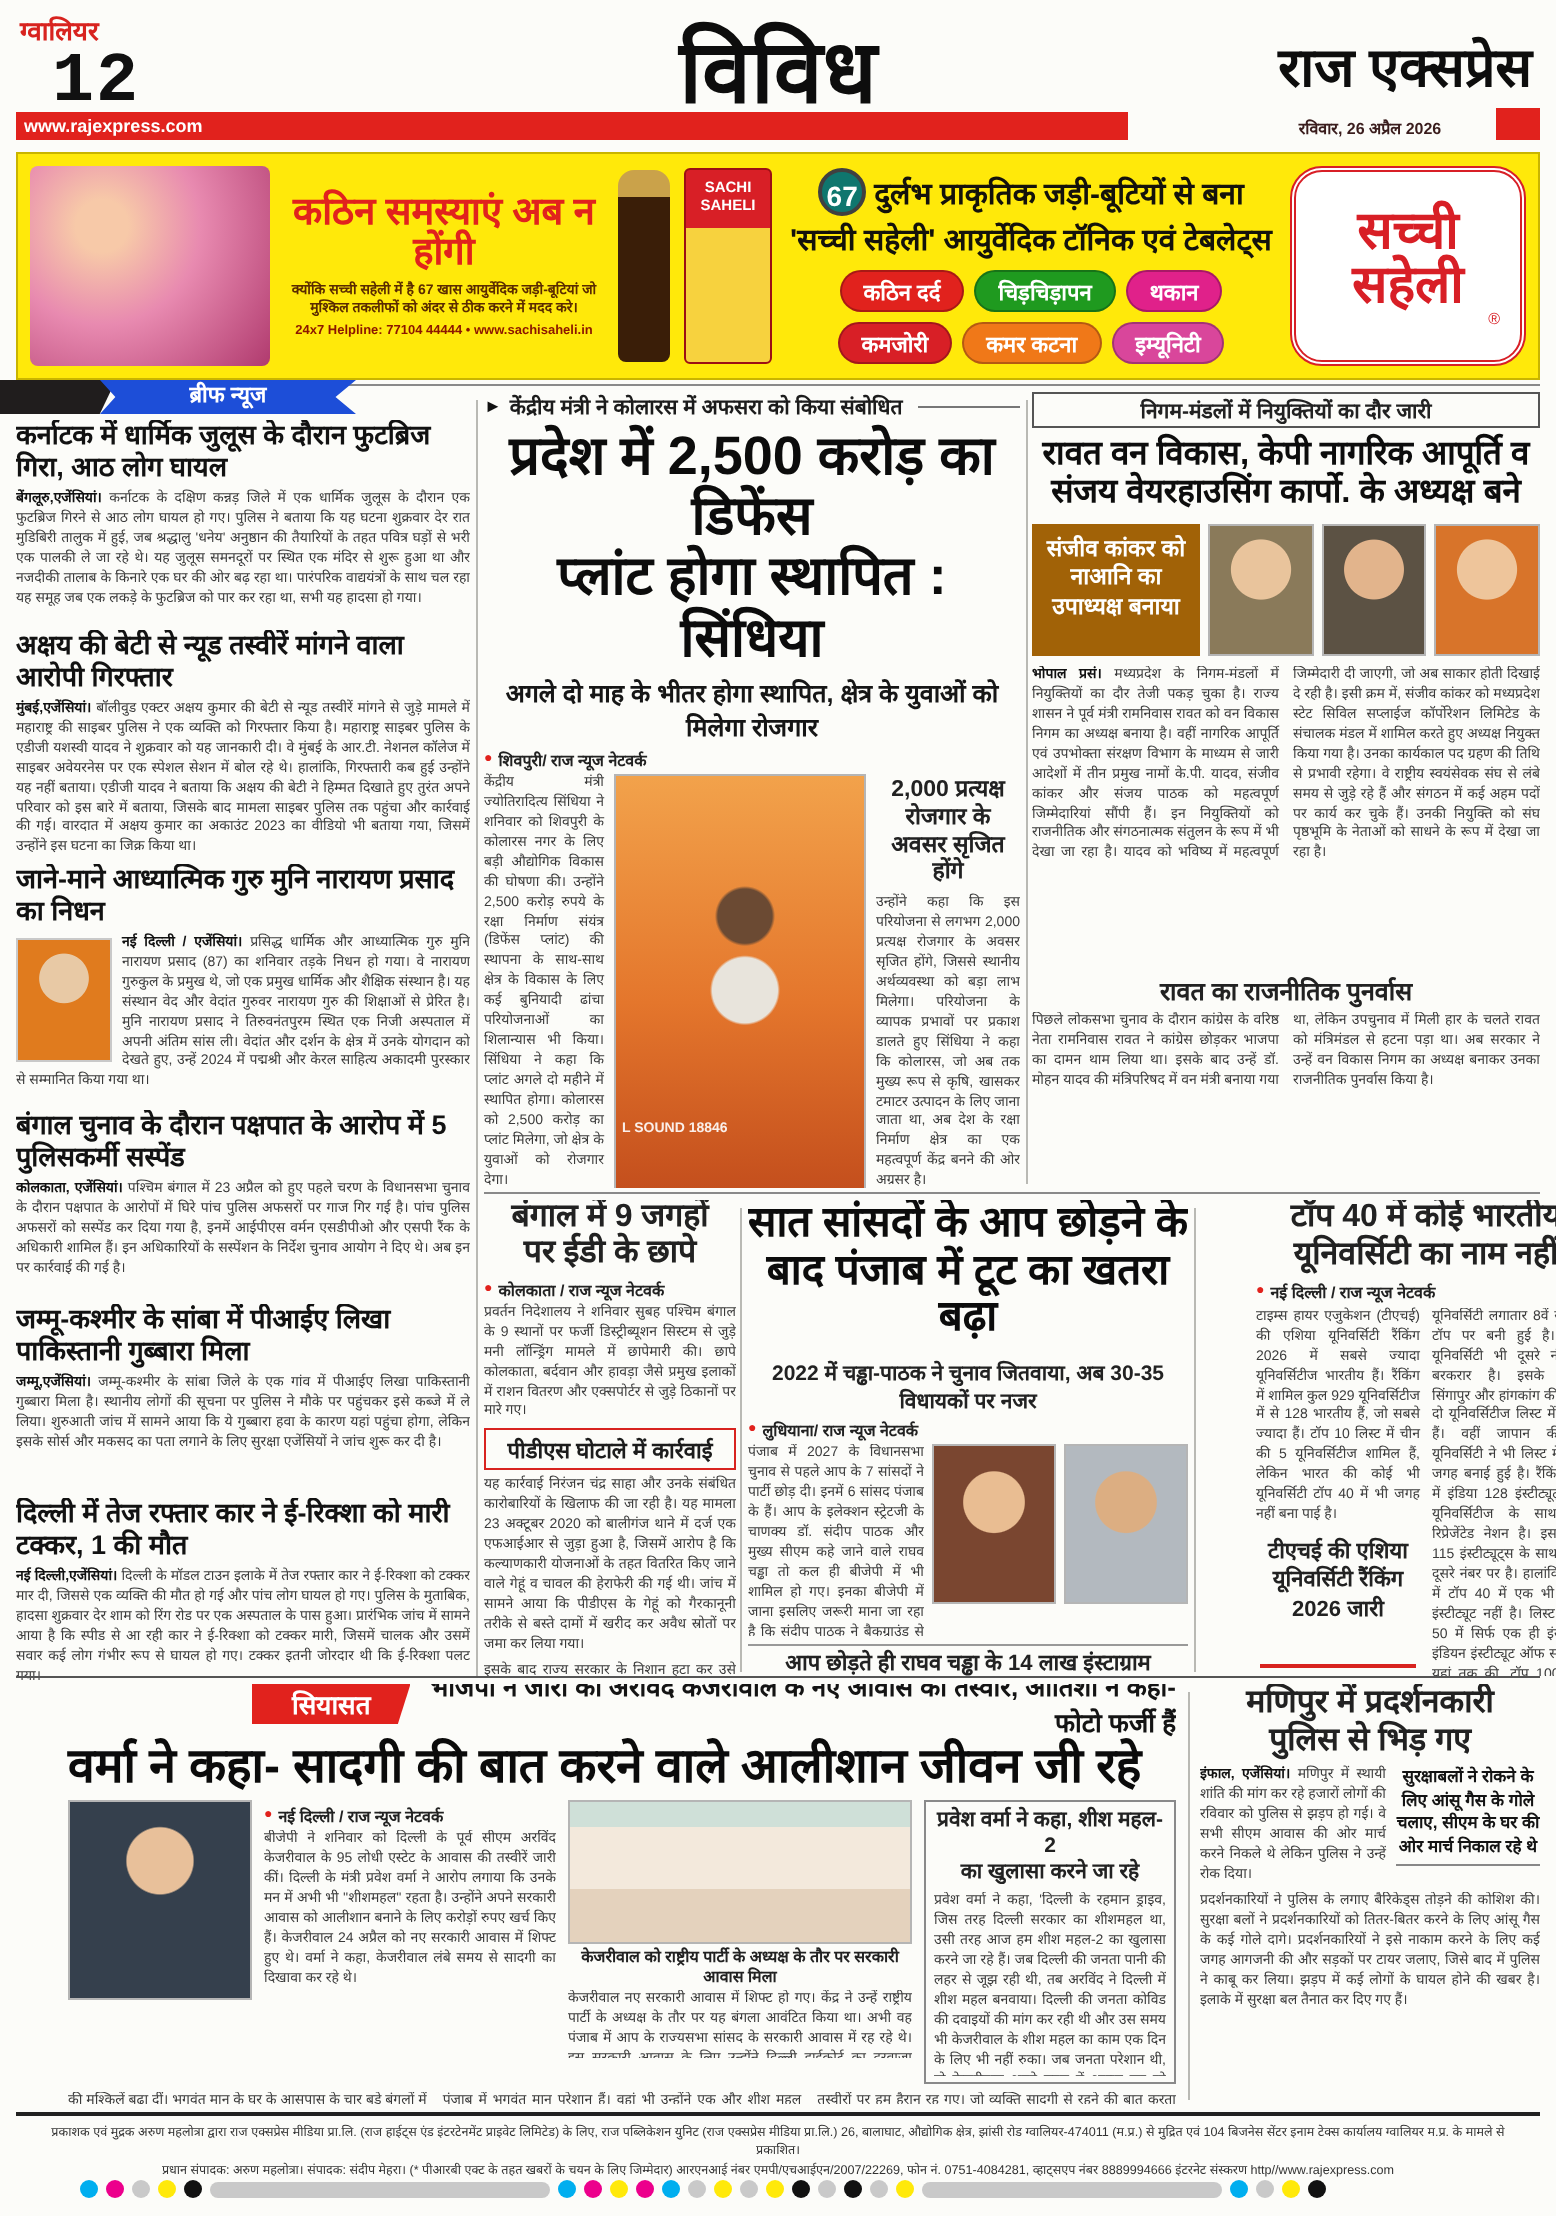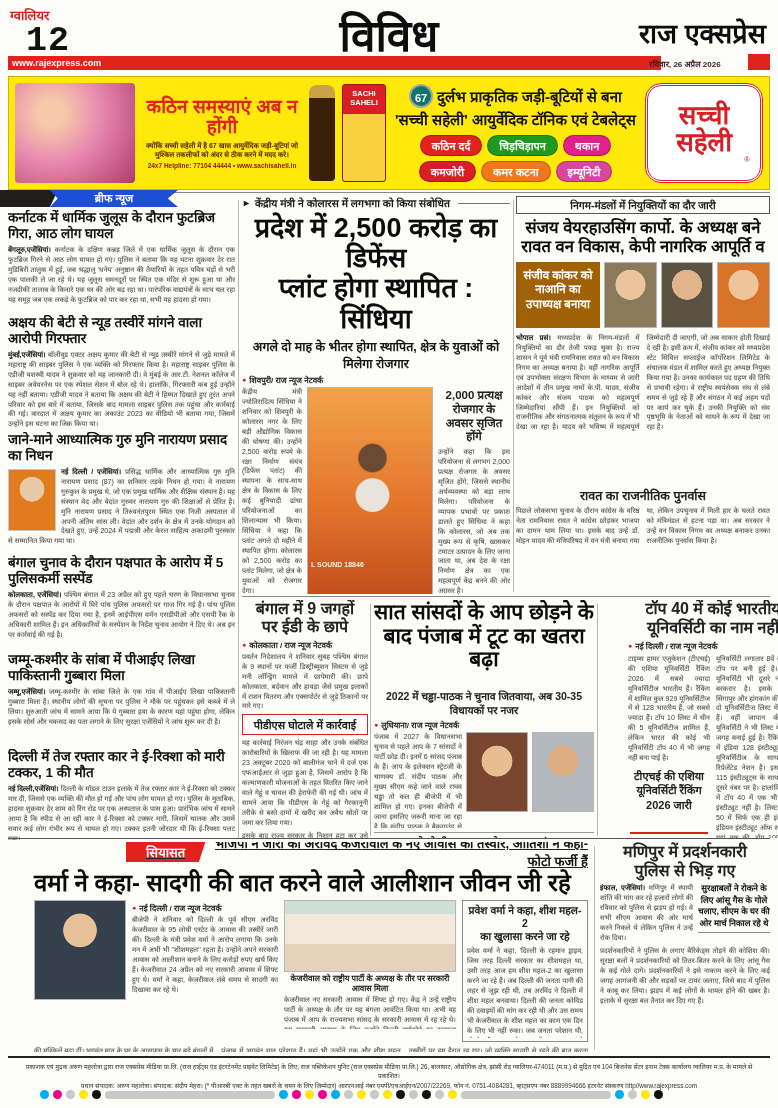--- a/index.html
+++ b/index.html
@@ -5,41 +5,41 @@
   html,body{margin:0;padding:0;background:#e9e7e2;}
   *{box-sizing:border-box;}
   .page{position:relative;width:778px;height:1108px;margin:0 auto;background:#fcfcf9;overflow:hidden;
         font-family:"Liberation Sans","DejaVu Sans",sans-serif;color:#222;}
   
   .masthead{position:absolute;left:8px;top:4px;right:8px;height:50px;}
   .m-edition{position:absolute;left:2px;top:2px;color:#d8231f;font-weight:bold;font-size:13px;}
   .m-page{position:absolute;left:18px;top:17px;font-weight:bold;font-size:35px;color:#111;letter-spacing:1px;font-family:Liberation Mono, monospace;}
   .m-section{position:absolute;left:0;right:0;top:0;text-align:center;font-size:44px;font-weight:bold;color:#0d0d0d;}
   .m-paper{position:absolute;right:4px;top:10px;font-size:27px;font-weight:bold;color:#0d0d0d;}
-  .redbar{position:absolute;left:8px;top:56px;width:653px;height:14px;background:#e1221d;}
+  .redbar{position:absolute;left:8px;top:56px;width:556px;height:14px;background:#e1221d;}
   .redbar .site{color:#fff;font-size:9px;font-weight:bold;padding:2px 0 0 4px;display:block;}
   .m-date{position:absolute;left:630px;top:58px;width:110px;text-align:center;font-size:8px;font-weight:bold;color:#3a1d1d;}
   .redsq{position:absolute;left:748px;top:54px;width:22px;height:16px;background:#e1221d;}
   
   .adbanner{position:absolute;left:8px;top:76px;right:8px;height:114px;background:#ffe90a;border:1px solid #c9b400;
             display:flex;align-items:center;padding:5px 6px;gap:7px;}
   .ad-models{width:120px;height:100px;border-radius:4px;flex:none;
      background:radial-gradient(circle at 30% 30%,#f7c9a8 12%,#e88ab0 45%,#b03a6e 100%);}
   .ad-copy{width:160px;flex:none;text-align:center;}
   .ad-h{color:#e1221d;font-weight:bold;font-size:19px;line-height:1.05;}
   .ad-b{font-size:7px;color:#5a2b00;margin-top:4px;line-height:1.35;font-weight:bold;}
   .ad-help{font-size:6.5px;color:#8c1500;font-weight:bold;margin-top:3px;}
   .ad-bottle{width:26px;height:96px;border-radius:8px 8px 4px 4px;flex:none;
      background:linear-gradient(180deg,#caa24a 0 14%,#3a1e08 14% 100%);}
   .ad-pack{width:44px;height:98px;flex:none;background:linear-gradient(180deg,#d81f26 0 30%,#f7d23e 30% 100%);
      border:1px solid #9c0f14;border-radius:3px;color:#fff;font-weight:bold;font-size:7.5px;text-align:center;padding-top:4px;line-height:1.2;}
   .ad-right{flex:1;text-align:center;}
   .ad-line1{font-size:15px;font-weight:bold;color:#14120b;display:flex;align-items:center;justify-content:center;gap:4px;}
   .badge67{display:inline-block;background:#0f766e;color:#fff;border-radius:50%;width:24px;height:24px;line-height:24px;
-     font-size:11px;font-weight:bold;flex:none;border:2px solid #a3a3a3;}
+     font-size:14px;font-weight:bold;flex:none;border:2px solid #404040;}
   .ad-line2{font-size:15px;font-weight:bold;color:#14120b;margin-top:1px;}
   .pills{margin-top:6px;display:flex;flex-wrap:wrap;justify-content:center;gap:5px;max-width:300px;margin-left:auto;margin-right:auto;}
   .pill{color:#fff;font-weight:bold;font-size:11px;padding:2px 11px;border-radius:12px;border:1px solid rgba(0,0,0,.25);}
   .ad-brand{flex:none;width:118px;height:100px;background:#fff;border:3px double #d81f26;border-radius:16px;
      display:flex;flex-direction:column;align-items:center;justify-content:center;}
   .ad-brand .t{color:#d81f26;font-weight:bold;font-size:26px;line-height:1.02;}
   .ad-brand .r{font-size:8px;color:#d81f26;align-self:flex-end;margin-right:10px;}
   
   .hrule{position:absolute;height:1px;background:#8a8a8a;}
   .vrule{position:absolute;width:1px;background:#b9b9b4;}
@@ -89,21 +89,21 @@
      background:radial-gradient(circle at 50% 34%,#e9c49c 0 30%,#8a7a5a 31% 100%);}
   .headshot.alt{background:radial-gradient(circle at 50% 34%,#e2b48c 0 30%,#5c5244 31% 100%);}
   .headshot.saffron{background:radial-gradient(circle at 50% 34%,#eec59b 0 30%,#d8742a 31% 100%);}
   .app-sub{font-size:12.5px;font-weight:bold;text-align:center;margin:4px 0 2px;}
   
   .ed{position:absolute;left:242px;top:600px;width:126px;height:238px;overflow:hidden;}
   .ed-h{font-size:16px;font-weight:bold;text-align:center;line-height:1.15;}
   .ed-box{border:1px solid #d8231f;margin:3px 0;padding:2px;text-align:center;font-size:11px;font-weight:bold;color:#1c1c1c;}
   .aap{position:absolute;left:374px;top:600px;width:220px;height:238px;overflow:hidden;}
   .aap-h{font-size:21px;font-weight:bold;text-align:center;line-height:1.13;color:#0c0c0c;}
-  .aap-sub{font-size:10.5px;font-weight:bold;text-align:center;margin-top:18px;}
+  .aap-sub{font-size:10.5px;font-weight:bold;text-align:center;margin-top:8px;}
   .aap-row{display:flex;gap:4px;margin-top:2px;}
   .aap-row .txt{flex:1;}
   .face{width:62px;height:80px;flex:none;border:1px solid #b5b5b5;}
   .face.f1{background:radial-gradient(circle at 50% 36%,#e9bd92 0 26%,#7a4630 27% 100%);}
   .face.f2{background:radial-gradient(circle at 50% 36%,#dcae82 0 26%,#b3b9bf 27% 100%);}
   .aap-box-t{font-size:11px;font-weight:bold;text-align:center;line-height:1.25;margin-top:4px;border-top:1px solid #999;padding-top:3px;}
   .rank{position:absolute;left:628px;top:600px;width:170px;height:238px;overflow:hidden;}
   .rank-h{font-size:16px;font-weight:bold;text-align:center;line-height:1.18;}
   .rank-cols{display:flex;gap:6px;margin-top:3px;}
   .rank-cols>div{flex:1;}
@@ -111,21 +111,21 @@
      border-bottom:2px solid #d8231f;padding-bottom:20px;}
   
   .manipur{position:absolute;left:600px;top:842px;width:170px;height:208px;overflow:hidden;}
   .man-h{font-size:16px;font-weight:bold;text-align:center;line-height:1.2;}
   .man-row{display:flex;gap:5px;margin-top:3px;justify-content:space-between;}
   .man-row .txt{flex:1;}
   .man-q{width:72px;flex:none;font-size:8.5px;font-weight:bold;text-align:center;line-height:1.35;color:#141414;
      border-bottom:1px solid #888;padding-bottom:3px;height:fit-content;}
   
   .siyasat{position:absolute;left:8px;top:842px;width:580px;height:210px;overflow:hidden;}
-  .si-strip{display:flex;align-items:center;gap:0;height:20px;text-decoration:underline;}
+  .si-strip{display:flex;align-items:center;gap:0;height:20px;}
   .si-tab{background:#e1221d;color:#fff;font-weight:bold;font-size:13px;padding:1px 20px;margin-left:118px;
      clip-path:polygon(0 0,100% 0,92% 100%,0 100%);}
   .si-striph{font-size:13px;font-weight:bold;color:#141414;text-align:right;}
   .si-h{font-size:24px;font-weight:bold;margin:3px 0 2px 26px;color:#0b0b0b;}
   .si-row{display:flex;gap:6px;margin-left:26px;}
   .verma{width:92px;height:100px;flex:none;border:1px solid #b5b5b5;
      background:radial-gradient(circle at 50% 30%,#e8c09a 0 20%,#35404d 21% 100%);}
   .si-colA{width:146px;flex:none;}
   .si-mid{width:172px;flex:none;}
   .mansion{width:100%;height:72px;border:1px solid #b5b5b5;
@@ -224,21 +224,21 @@
     </div>
     <div class="b-story" style="height:100px;">
       <div class="b-title">दिल्ली में तेज रफ्तार कार ने ई-रिक्शा को मारी टक्कर, 1 की मौत</div>
       <div class="body-txt"><b class="dl">नई दिल्ली,एजेंसियां।</b> <span>दिल्ली के मॉडल टाउन इलाके में तेज रफ्तार कार ने ई-रिक्शा को टक्कर मार दी, जिससे एक व्यक्ति की मौत हो गई और पांच लोग घायल हो गए। पुलिस के मुताबिक, हादसा शुक्रवार देर शाम को रिंग रोड पर एक अस्पताल के पास हुआ। प्रारंभिक जांच में सामने आया है कि स्पीड से आ रही कार ने ई-रिक्शा को टक्कर मारी, जिसमें चालक और उसमें सवार कई लोग गंभीर रूप से घायल हो गए। टक्कर इतनी जोरदार थी कि ई-रिक्शा पलट गया।</span></div>
     </div>
   </div>
 
   <div class="lead">
     <div class="kicker">
       <span class="arrow">►</span>
-      <span>केंद्रीय मंत्री ने कोलारस में लगभगा को किया संबोधित</span>
+      <span>केंद्रीय मंत्री ने कोलारस में अफसरा को किया संबोधित</span>
       <span class="tail"></span>
     </div>
     <div class="lead-h">
       <div>प्रदेश में 2,500 करोड़ का डिफेंस</div>
       <div>प्लांट होगा स्थापित : सिंधिया</div>
     </div>
     <div class="lead-sub">अगले दो माह के भीतर होगा स्थापित, क्षेत्र के युवाओं को मिलेगा रोजगार</div>
     <div class="byline">
       <span class="dot">●</span>
       <span>शिवपुरी/ राज न्यूज नेटवर्क</span>
@@ -253,22 +253,22 @@
         <div class="body-txt">उन्होंने कहा कि इस परियोजना से लगभग 2,000 प्रत्यक्ष रोजगार के अवसर सृजित होंगे, जिससे स्थानीय अर्थव्यवस्था को बड़ा लाभ मिलेगा। परियोजना के व्यापक प्रभावों पर प्रकाश डालते हुए सिंधिया ने कहा कि कोलारस, जो अब तक मुख्य रूप से कृषि, खासकर टमाटर उत्पादन के लिए जाना जाता था, अब देश के रक्षा निर्माण क्षेत्र का एक महत्वपूर्ण केंद्र बनने की ओर अग्रसर है।</div>
 
       </div>
     </div>
 
   </div>
 
   <div class="appoint">
     <div class="app-kicker">निगम-मंडलों में नियुक्तियों का दौर जारी</div>
     <div class="app-h">
+      <div>रावत वन विकास, केपी नागरिक आपूर्ति व</div>
       <div>संजय वेयरहाउसिंग कार्पो. के अध्यक्ष बने</div>
-      <div>रावत वन विकास, केपी नागरिक आपूर्ति व</div>
     </div>
     <div class="app-row">
       <div class="app-flag">संजीव कांकर को नाआनि का उपाध्यक्ष बनाया</div>
       <div class="headshot"></div>
       <div class="headshot alt"></div>
       <div class="headshot saffron"></div>
     </div>
     <div class="body-txt cols2" style="margin-top:5px;height:150px;overflow:hidden;">
       <b class="dl">भोपाल प्रसं।</b>
       <span>मध्यप्रदेश के निगम-मंडलों में नियुक्तियों का दौर तेजी पकड़ चुका है। राज्य शासन ने पूर्व मंत्री रामनिवास रावत को वन विकास निगम का अध्यक्ष बनाया है। वहीं नागरिक आपूर्ति एवं उपभोक्ता संरक्षण विभाग के माध्यम से जारी आदेशों में तीन प्रमुख नामों के.पी. यादव, संजीव कांकर और संजय पाठक को महत्वपूर्ण जिम्मेदारियां सौंपी हैं। इन नियुक्तियों को राजनीतिक और संगठनात्मक संतुलन के रूप में भी देखा जा रहा है।</span>

